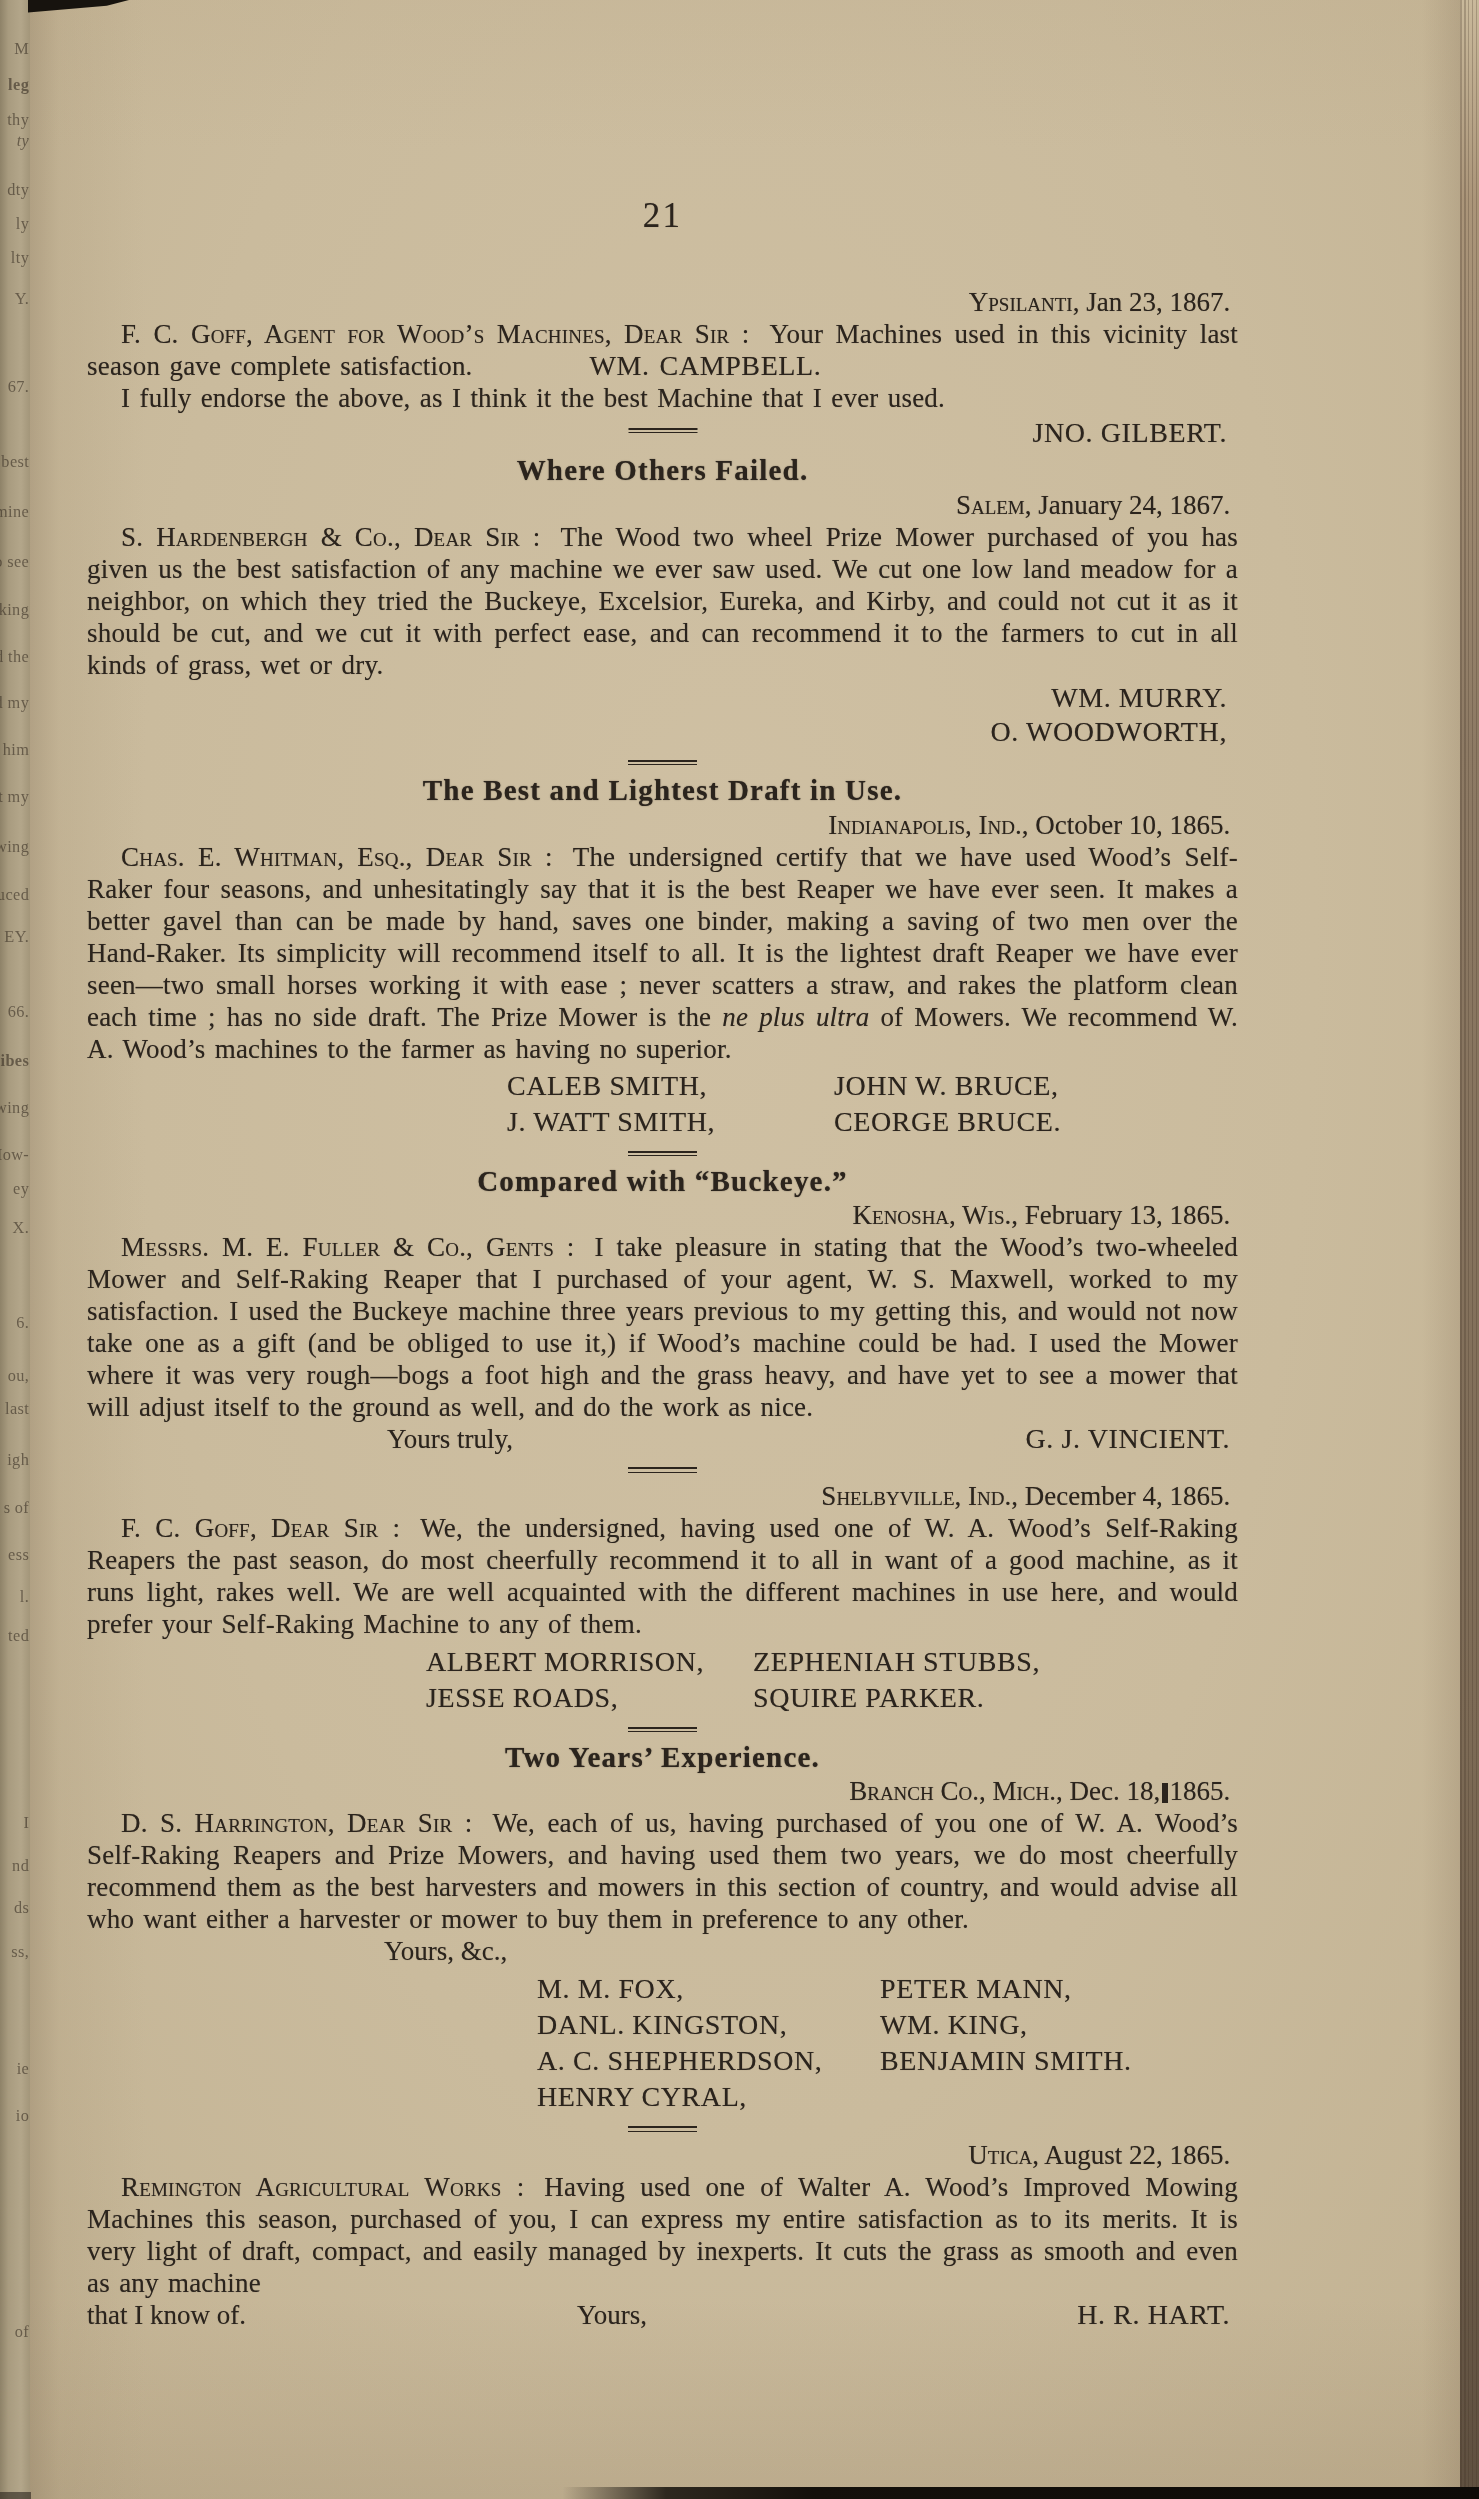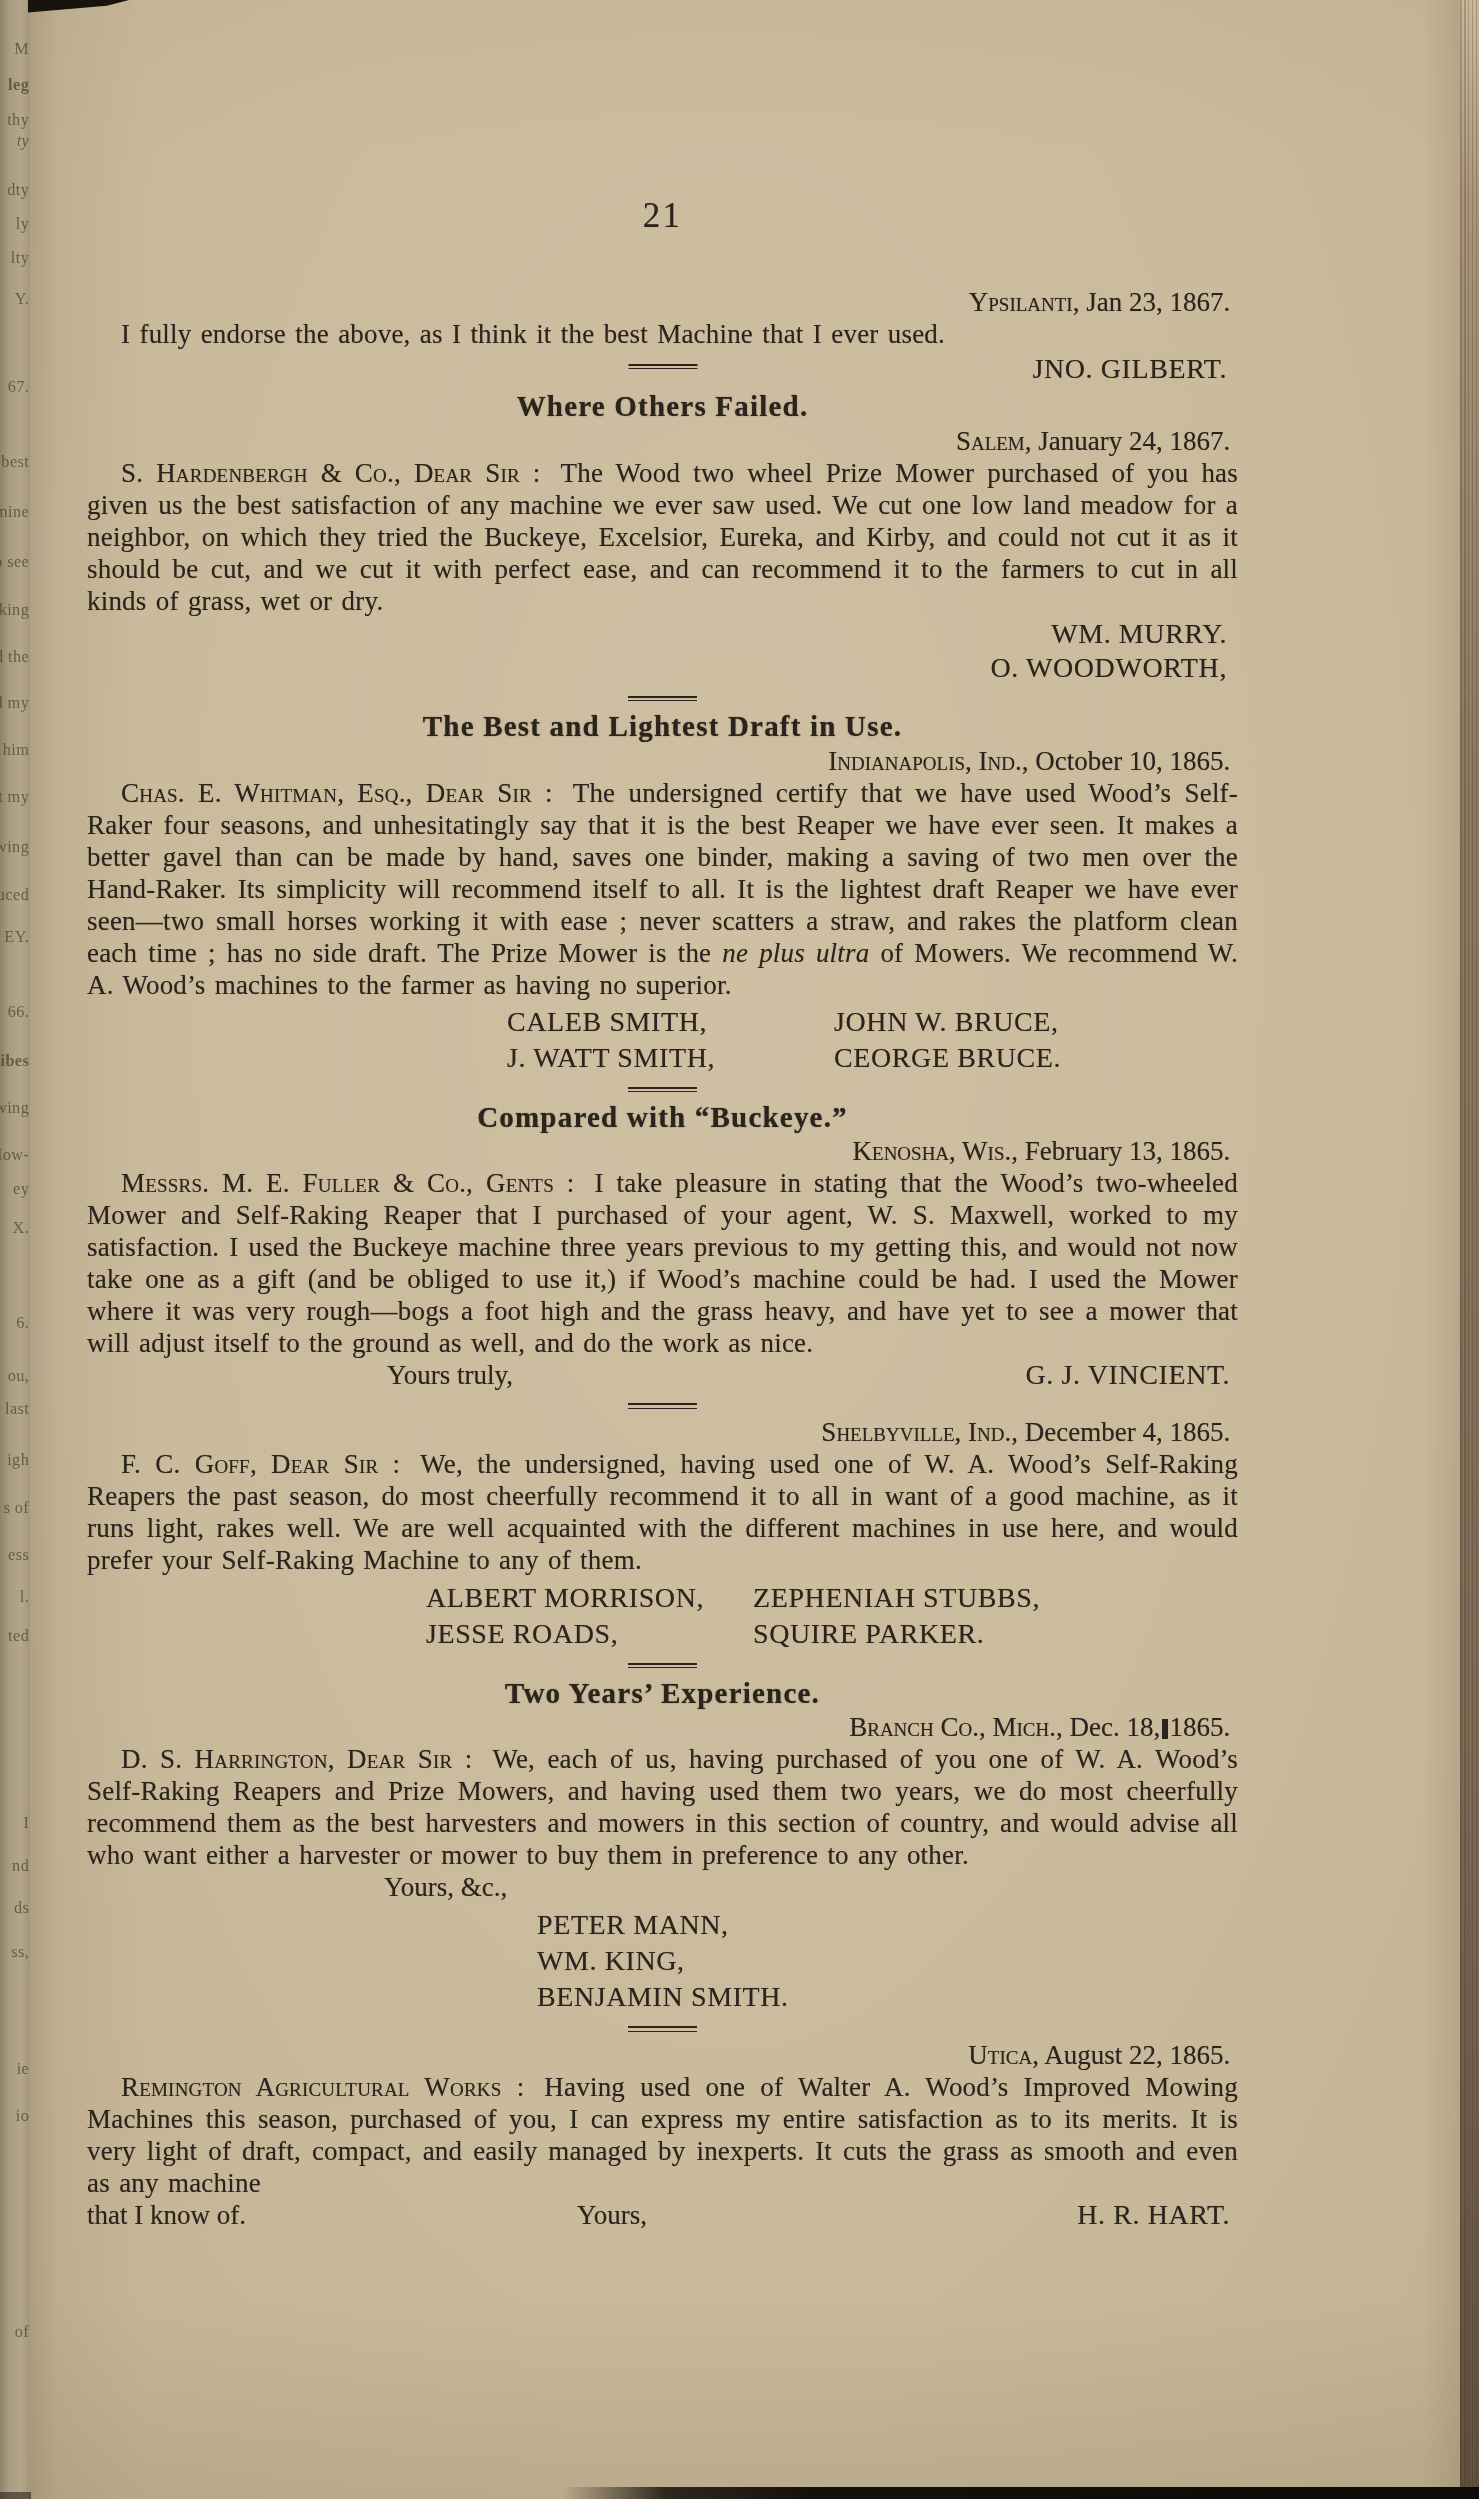--- a/index.html
+++ b/index.html
@@ -117,20 +117,23 @@
   <div class="edge-right"></div>
   <div class="edge-bottom"></div>
   <div class="edge-bottom-left"></div>
 
   <div class="content">
 
     <p class="pagenum">21</p>
 
     <section class="letter mt" style="margin-top:50px;">
       <p class="dateline"><span class="sc">Ypsilanti,</span><span> Jan 23, 1867.</span></p>
+      <p class="body">
+        <span class="sc">F. C. Goff, Agent for Wood’s Machines, Dear Sir :</span><span class="gap-sm"></span><span>Your Machines used in this vicinity last season gave complete satisfaction.</span><span class="spacer-wide"></span><span class="sig-inline">WM. CAMPBELL.</span>
+      </p>
       <p class="body">I fully endorse the above, as I think it the best Machine that I ever used.</p>
       <div class="rule-line">
         <div class="rule"></div>
         <p class="sig-right">JNO. GILBERT.</p>
       </div>
     </section>
 
     <section class="letter">
       <h2 class="heading">Where Others Failed.</h2>
       <p class="dateline"><span class="sc">Salem,</span><span> January 24, 1867.</span></p>
@@ -197,20 +200,26 @@
     <div class="rule"></div>
 
     <section class="letter">
       <h2 class="heading">Two Years’ Experience.</h2>
       <p class="dateline"><span class="sc">Branch Co., Mich.,</span><span> Dec. 18,</span><span class="blot"></span><span>1865.</span></p>
       <p class="body">
         <span class="sc">D. S. Harrington, Dear Sir :</span><span class="gap-sm"></span><span>We, each of us, having purchased of you one of W. A. Wood’s Self-Raking Reapers and Prize Mowers, and having used them two years, we do most cheerfully recommend them as the best harvesters and mowers in this section of country, and would advise all who want either a harvester or mower to buy them in preference to any other.</span>
       </p>
       <p class="yours-line">Yours, &amp;c.,</p>
       <div class="sig-cols cols-c">
+        <div class="c1">
+          <p>M. M. FOX,</p>
+          <p>DANL. KINGSTON,</p>
+          <p>A. C. SHEPHERDSON,</p>
+          <p>HENRY CYRAL,</p>
+        </div>
         <div class="c2">
           <p>PETER MANN,</p>
           <p>WM. KING,</p>
           <p>BENJAMIN SMITH.</p>
         </div>
       </div>
     </section>
 
     <div class="rule"></div>
 

